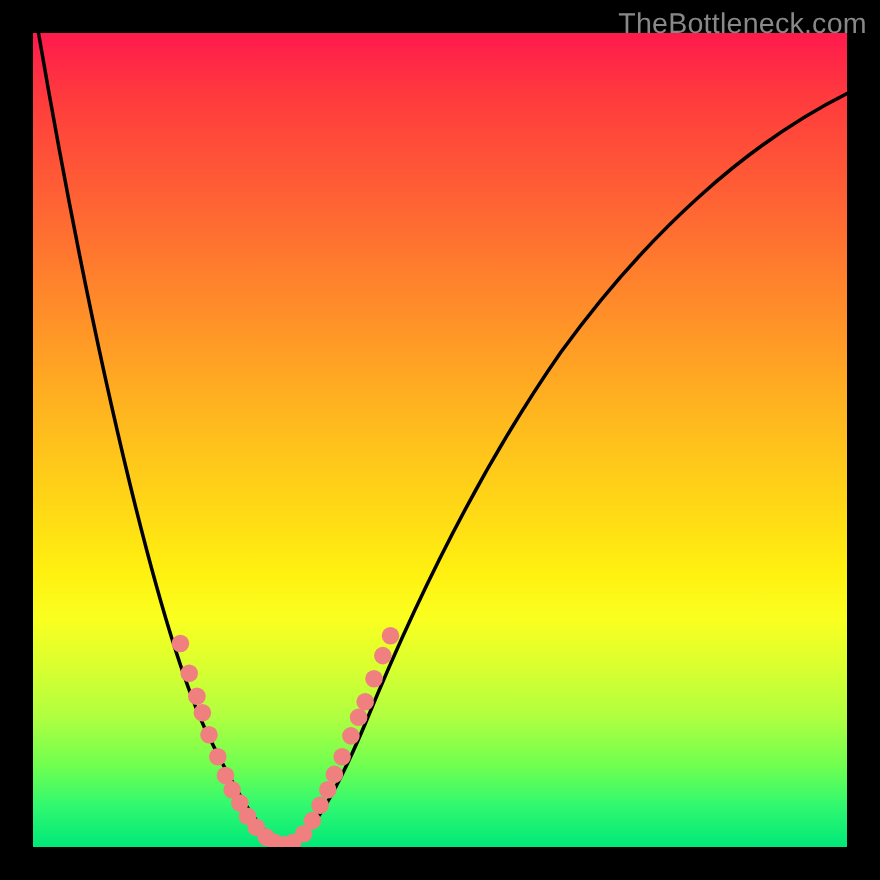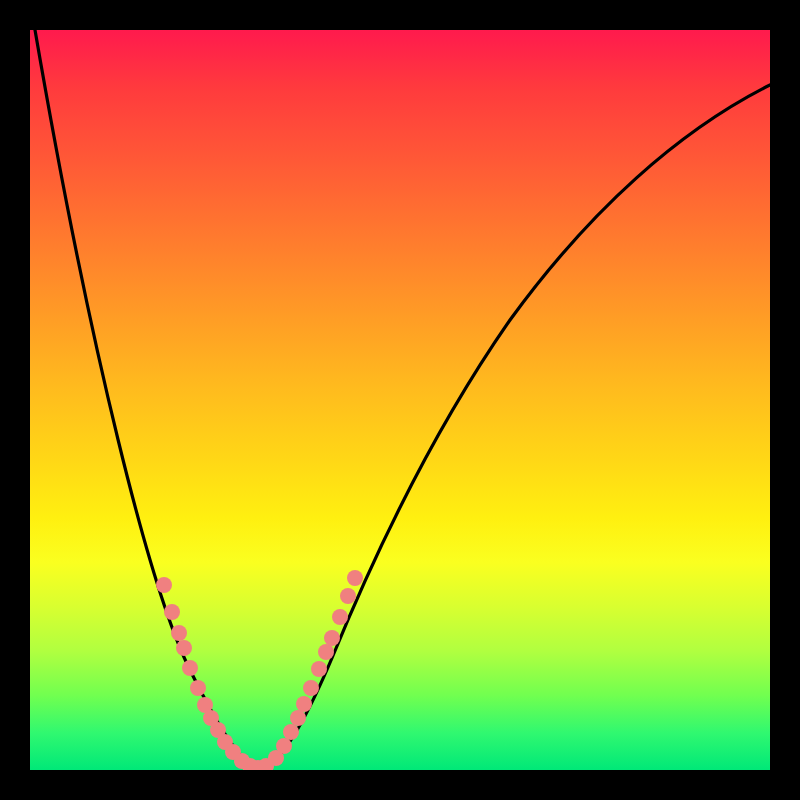--- a/index.html
+++ b/index.html
@@ -55,20 +55,21 @@
     position: absolute;
     left: 30px;
     top: 30px;
   }
 </style>
 </head>
 <body>
 
 <div class="frame">
   <div class="plot"></div>
+  <div class="watermark">TheBottleneck.com</div>
 
   <svg width="740" height="740" viewBox="0 0 740 740">
     <path fill="none" stroke="#000" stroke-width="3.2" stroke-linecap="round" d="M 5 0 C 60 320, 120 560, 160 640 C 185 690, 200 715, 215 730 C 225 738, 235 738, 245 730 C 262 714, 280 680, 302 628 C 340 535, 400 405, 480 290 C 560 180, 650 100, 740 55"></path>
     <g id="markers-left">
         <circle cx="134" cy="555" r="8" fill="#f08080"></circle>
         <circle cx="142" cy="582" r="8" fill="#f08080"></circle>
         <circle cx="149" cy="603" r="8" fill="#f08080"></circle>
         <circle cx="154" cy="618" r="8" fill="#f08080"></circle>
         <circle cx="160" cy="638" r="8" fill="#f08080"></circle>
         <circle cx="168" cy="658" r="8" fill="#f08080"></circle>

